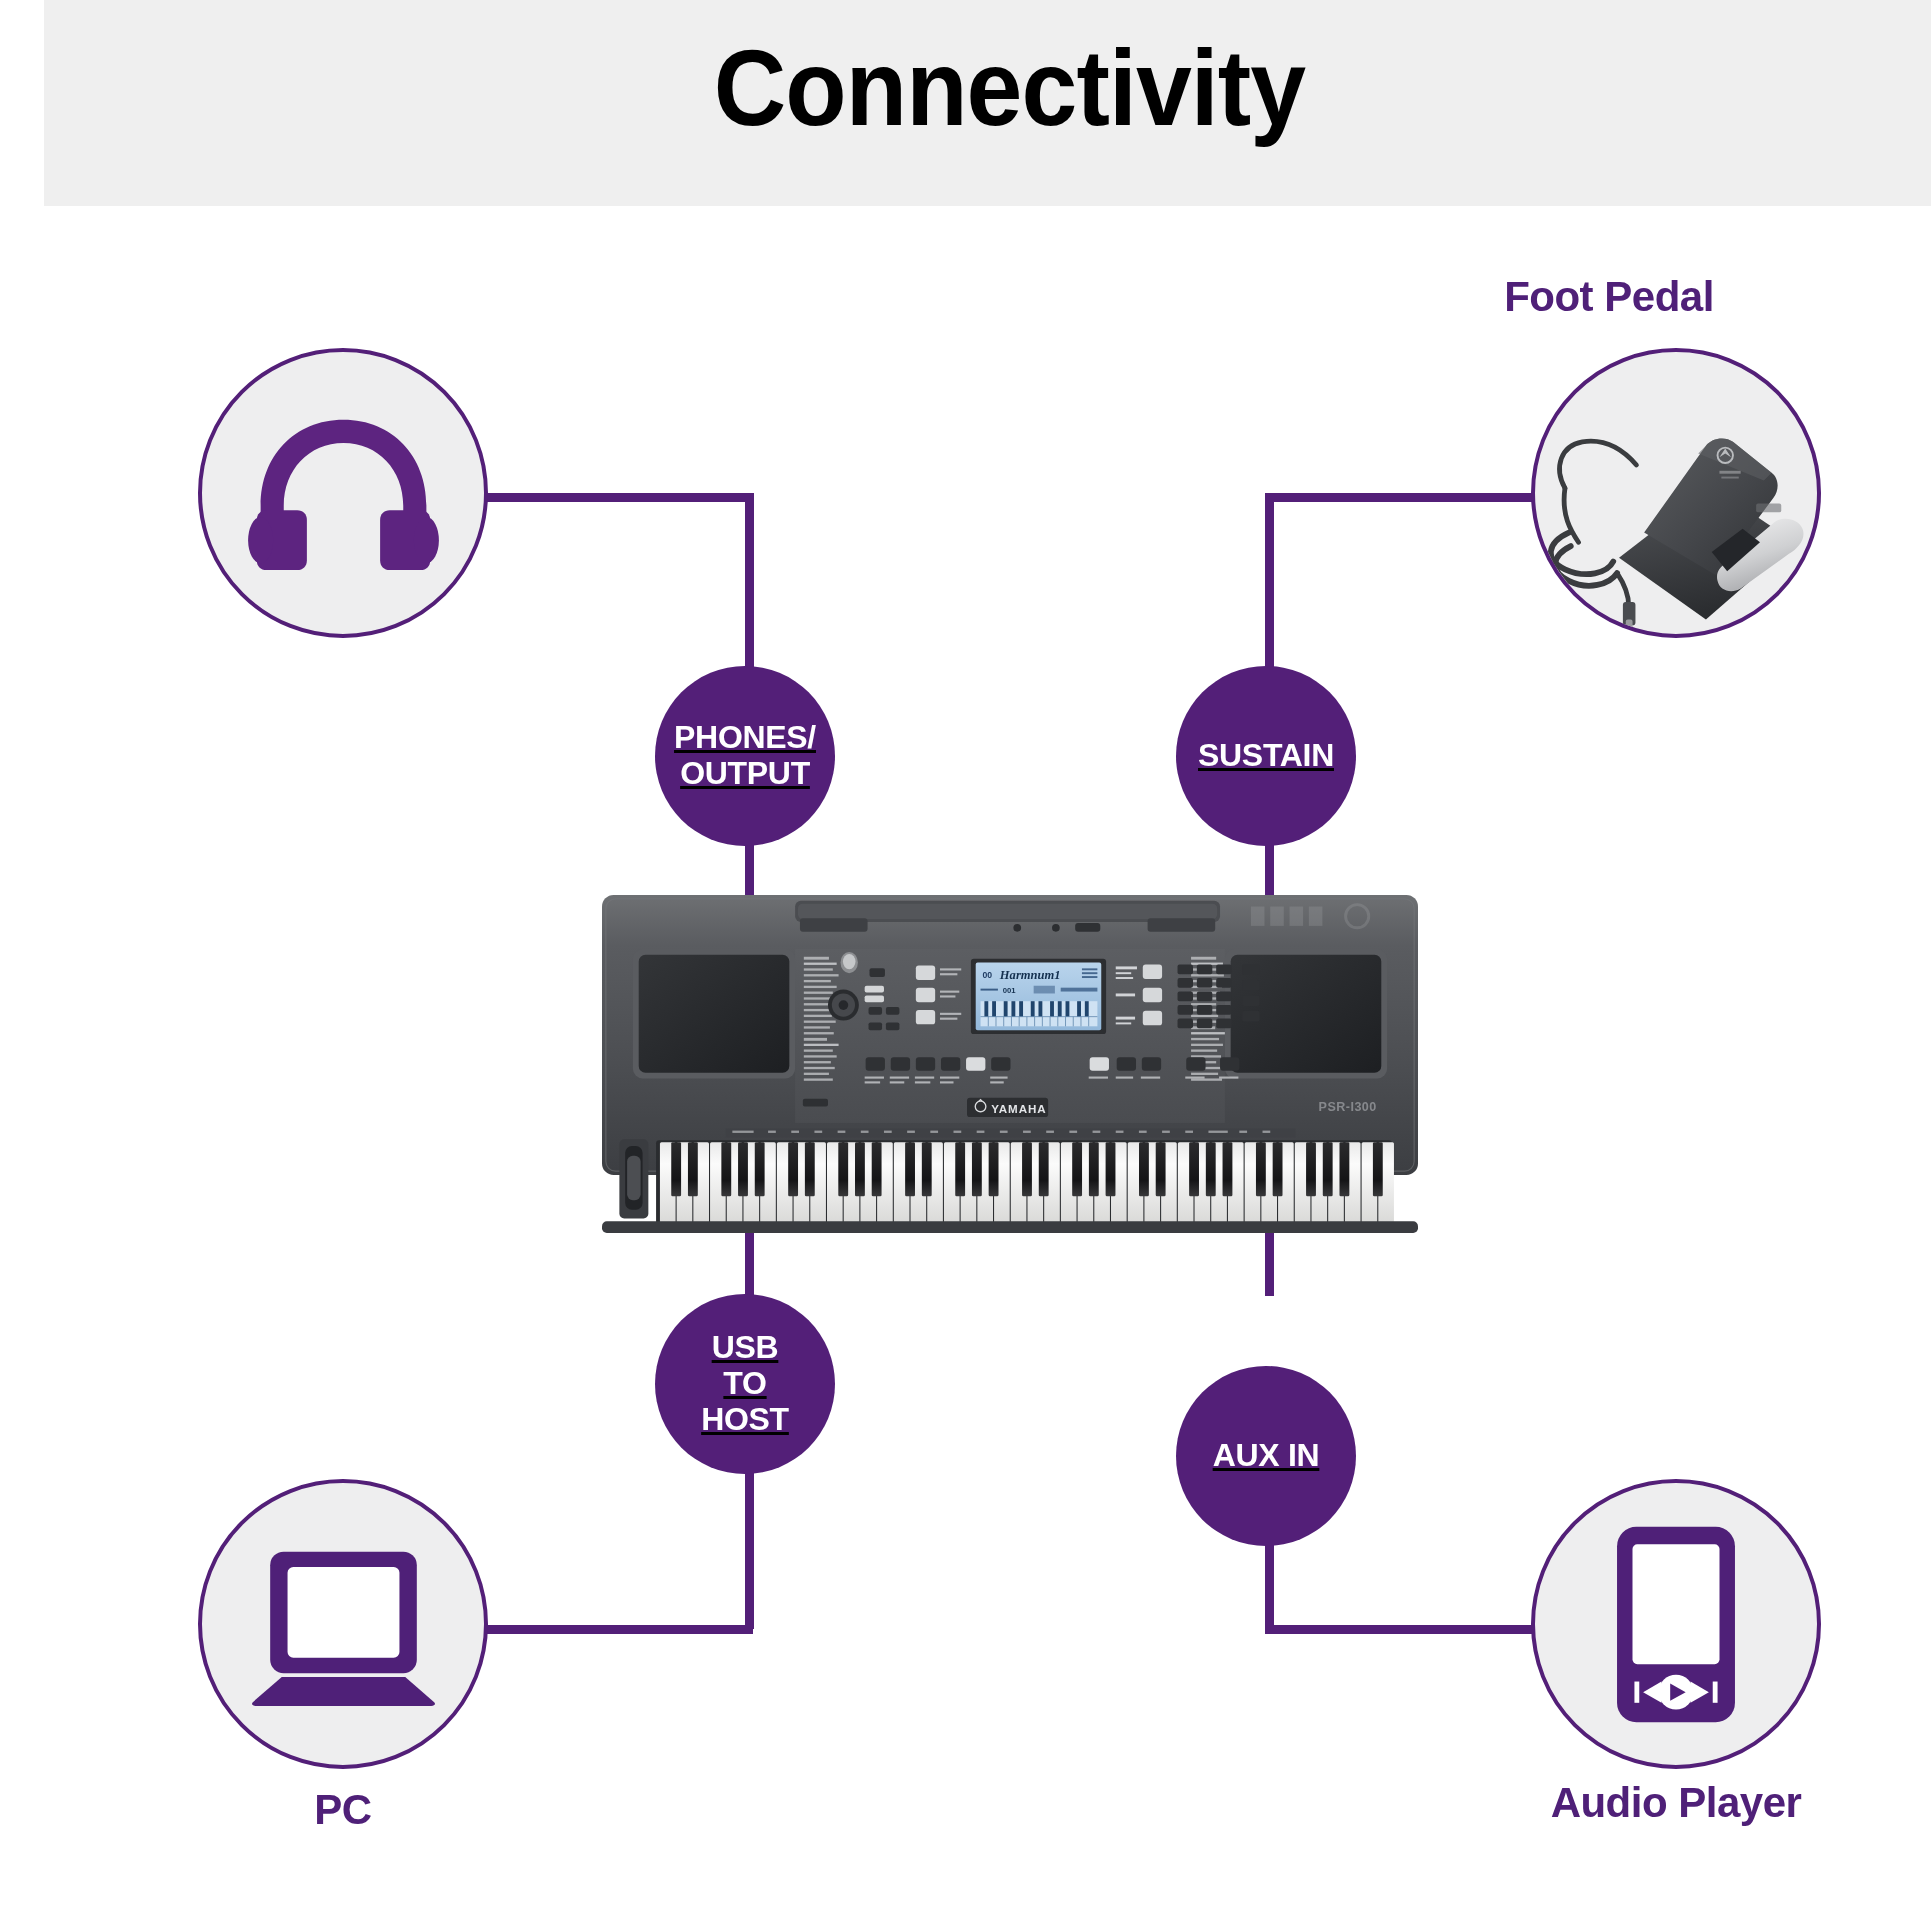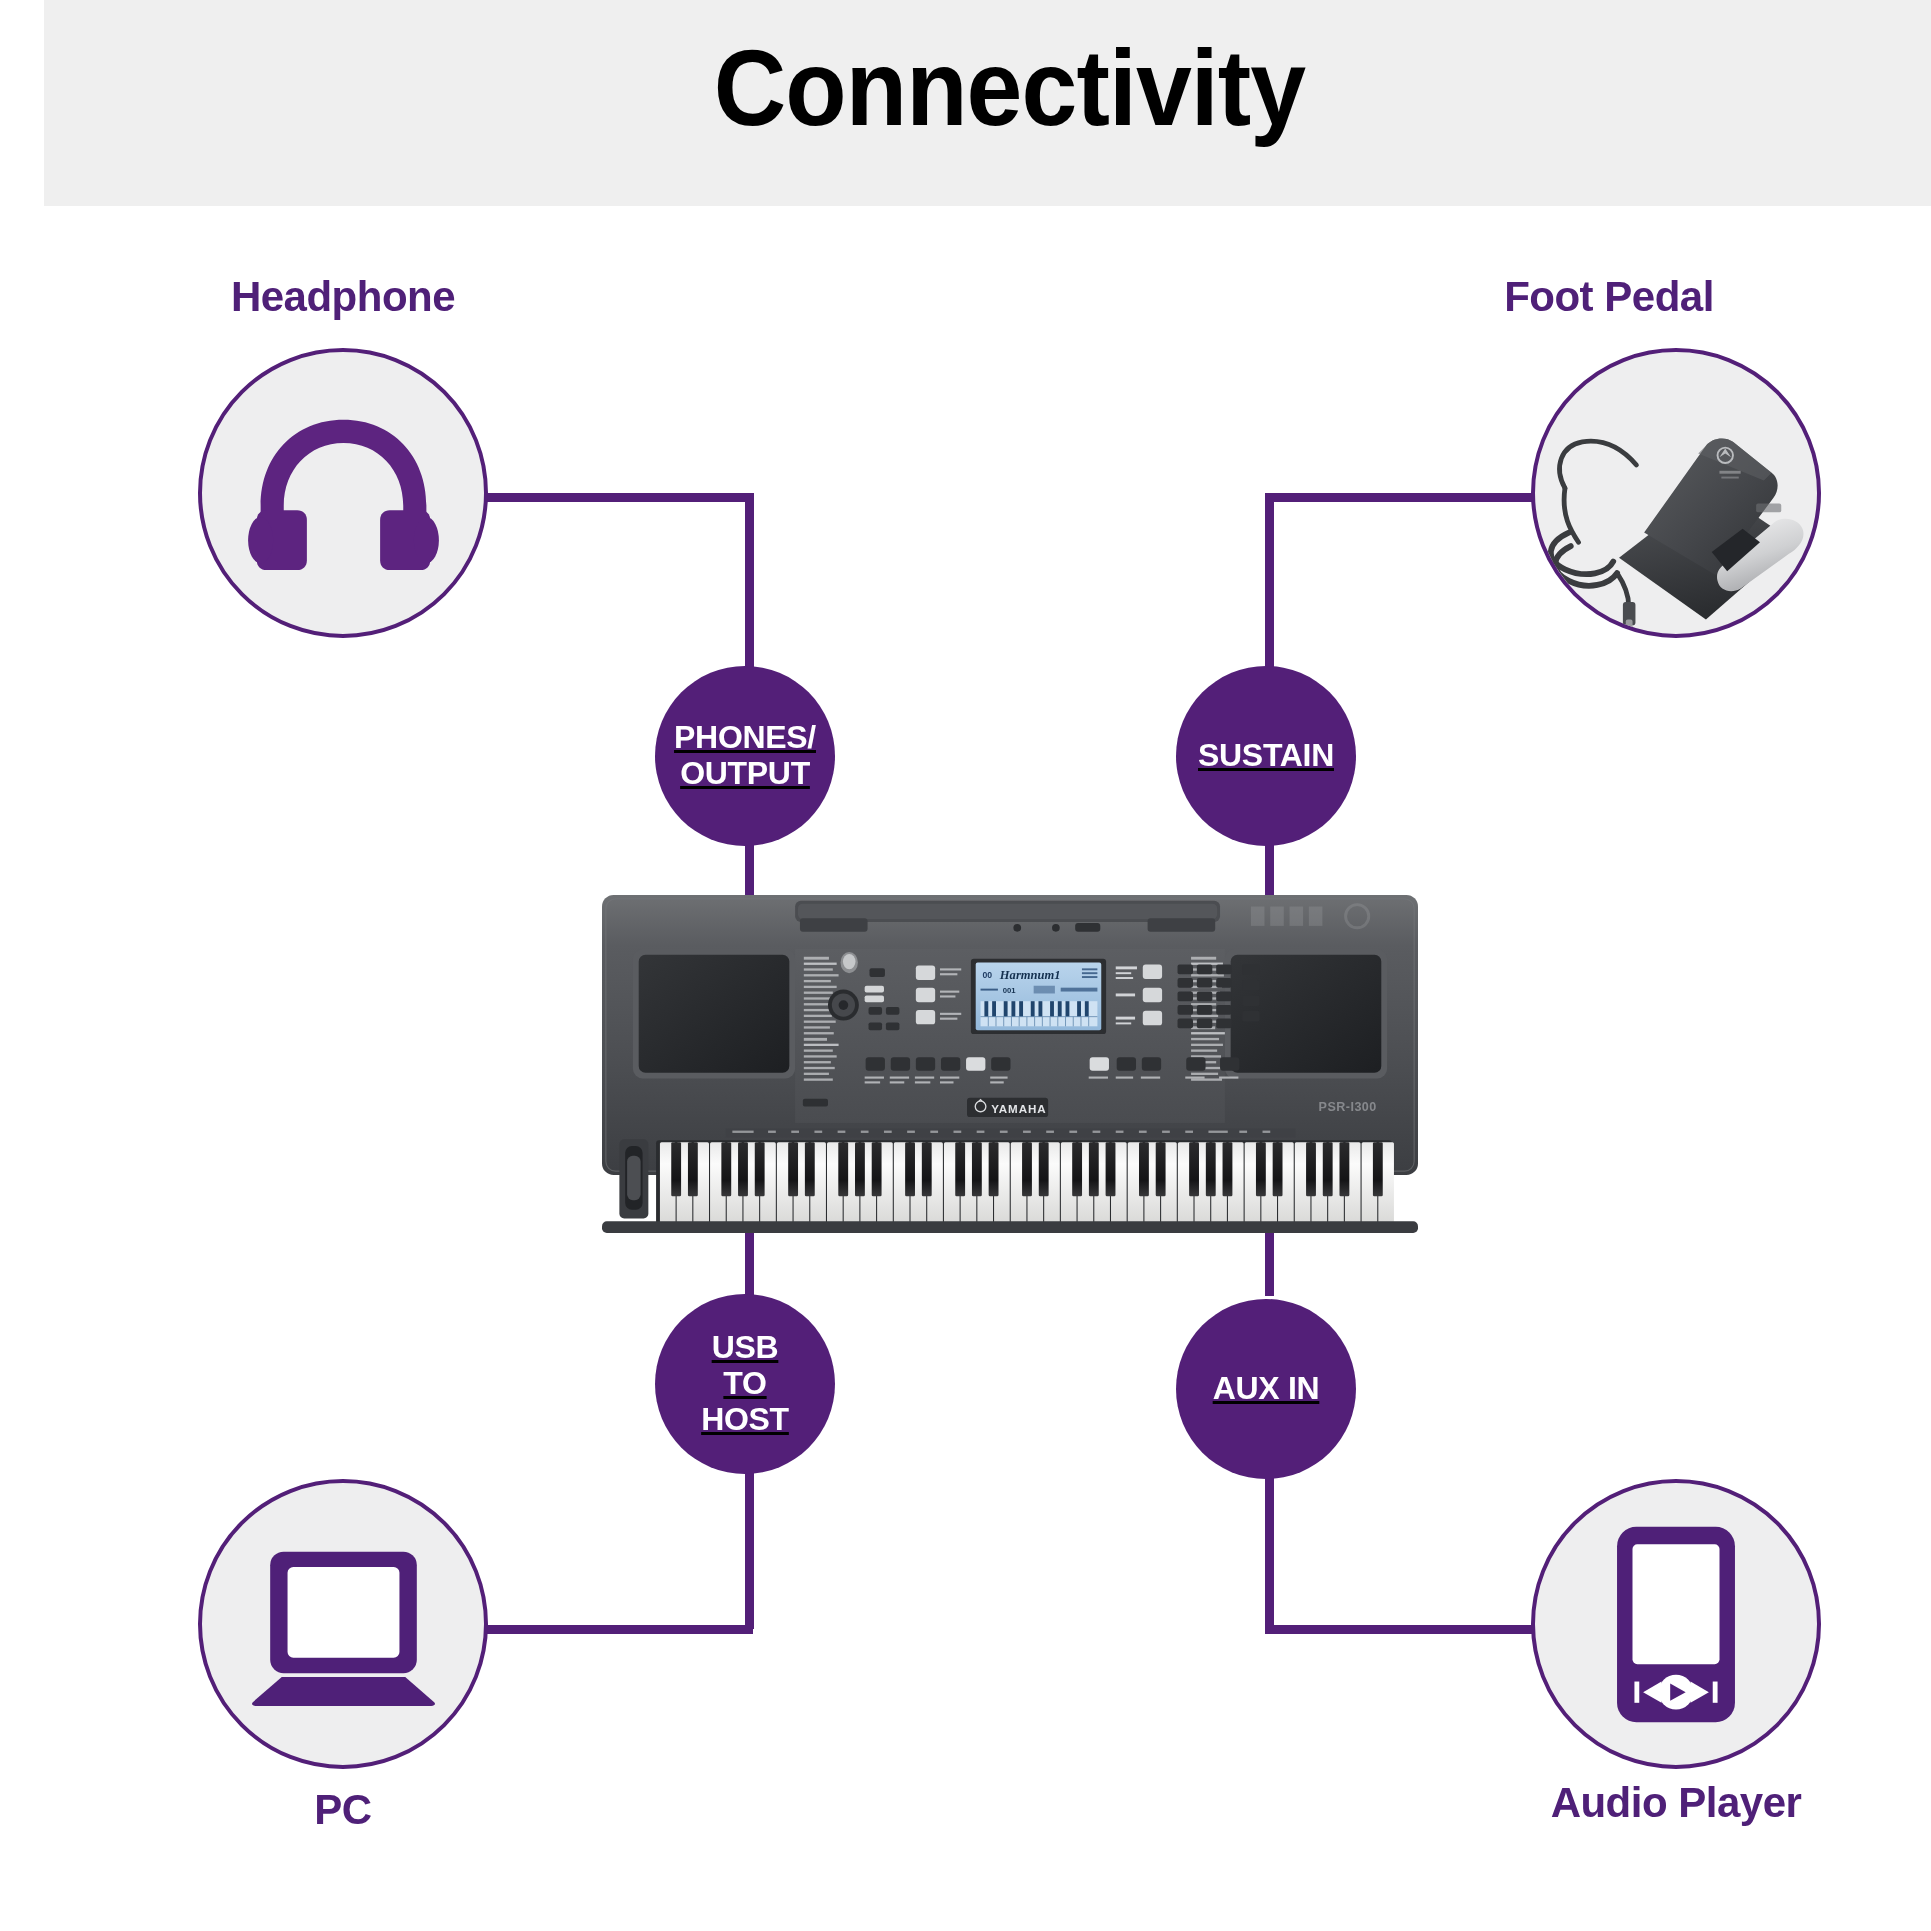--- a/index.html
+++ b/index.html
@@ -81,21 +81,20 @@
   <div class="conn conn-v" style="left:1221px; top:830px; height:70px;"></div>
 
   <div class="conn conn-v" style="left:701px; top:1224px; height:72px;"></div>
   <div class="conn conn-v" style="left:701px; top:1453px; height:176px;"></div>
   <div class="conn conn-h" style="left:439px; top:1625px; width:270px;"></div>
 
   <div class="conn conn-v" style="left:1221px; top:1224px; height:72px;"></div>
   <div class="conn conn-v" style="left:1221px; top:1453px; height:176px;"></div>
   <div class="conn conn-h" style="left:1221px; top:1625px; width:270px;"></div>
 
-  <div class="device-label" style="left:48px; top:273px;">Headphone</div>
   <div class="device-circle" style="left:154px; top:348px;">
     <span>
       <svg width="193" height="159" viewBox="0 0 200 165">
         <path d="M100 6 C49 6 14 44 14 95 L14 112 L38 112 L38 95 C38 58 64 30 100 30 C136 30 162 58 162 95 L162 112 L186 112 L186 95 C186 44 151 6 100 6 Z" fill="#5d2480"></path>
         <path d="M20 100 L52 100 C58 100 62 104 62 110 L62 152 C62 158 58 162 52 162 L20 162 C14 162 10 158 10 152 L10 110 C10 104 14 100 20 100 Z" fill="#5d2480"></path>
         <ellipse cx="14" cy="131" rx="13" ry="24" fill="#5d2480"></ellipse>
         <path d="M148 100 L180 100 C186 100 190 104 190 110 L190 152 C190 158 186 162 180 162 L148 162 C142 162 138 158 138 152 L138 110 C138 104 142 100 148 100 Z" fill="#5d2480"></path>
         <ellipse cx="186" cy="131" rx="13" ry="24" fill="#5d2480"></ellipse>
       </svg>
     </span>
@@ -190,21 +189,21 @@
   <div class="port-circle" style="left:611px; top:1294px;">
     <span class="port-label">USB
 TO
 HOST</span>
   </div>
 
   <div class="port-circle" style="left:1132px; top:666px;">
     <span class="port-label">SUSTAIN</span>
   </div>
 
-  <div class="port-circle" style="left:1132px; top:1299px;">
+  <div class="port-circle" style="left:1132px; top:1366px;">
     <span class="port-label">AUX IN</span>
   </div>
 
   <div class="keyboard-wrap">
     <svg width="816" height="340" viewBox="0 0 845 352">
       <defs>
         <linearGradient id="bodyG" x1="0" y1="0" x2="0" y2="1">
           <stop offset="0%" stop-color="#6e7073"></stop>
           <stop offset="18%" stop-color="#5a5c60"></stop>
           <stop offset="60%" stop-color="#4c4e52"></stop>

